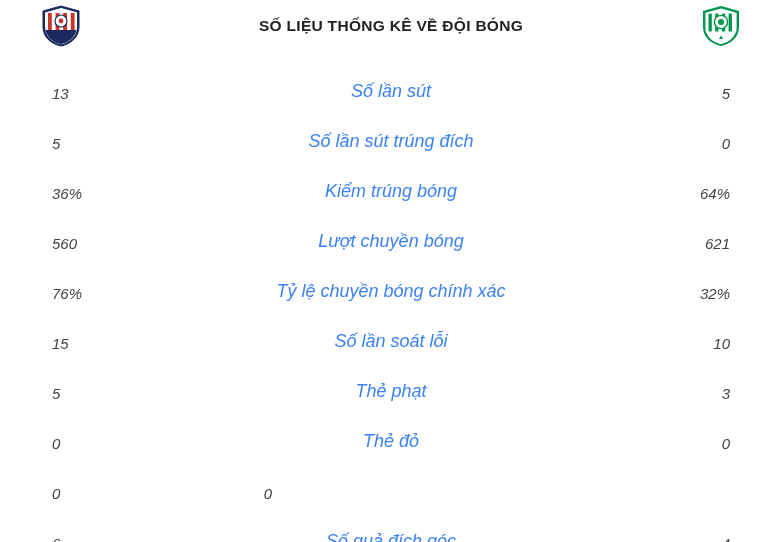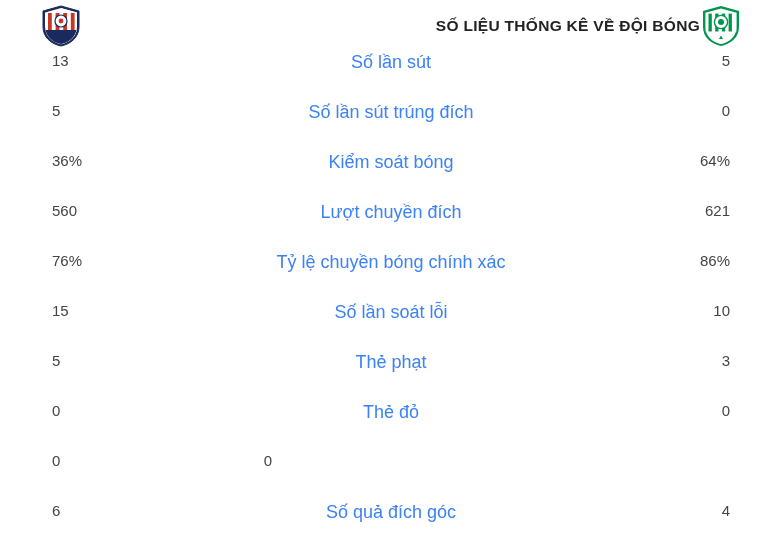--- a/index.html
+++ b/index.html
@@ -32,35 +32,36 @@
     flex: 0 0 42px;
     display: flex;
     align-items: center;
     justify-content: center;
   }
   .crest svg {
     display: block;
   }
   .stats-title {
     flex: 1 1 auto;
-    text-align: right;
+    text-align: center;
     font-size: 15.5px;
     font-weight: bold;
     letter-spacing: 0.3px;
     color: #222222;
   }
   .stats-rows {
     display: block;
   }
   .stat-row {
     display: flex;
-    align-items: flex-start;
+    align-items: flex-end;
     height: 50px;
     padding: 0 40px;
     box-sizing: border-box;
+    font-style: italic;
   }
   .stat-value {
     flex: 0 0 110px;
     font-size: 15px;
     color: #444444;
   }
   .stat-value.home {
     text-align: left;
     padding-left: 12px;
   }
@@ -135,34 +136,34 @@
     </div>
 
     <div class="stat-row">
       <div class="stat-value home">5</div>
       <div class="stat-label">Số lần sút trúng đích</div>
       <div class="stat-value away">0</div>
     </div>
 
     <div class="stat-row">
       <div class="stat-value home">36%</div>
-      <div class="stat-label">Kiểm soát bóng</div>
+      <div class="stat-label">Kiểm trúng bóng</div>
       <div class="stat-value away">64%</div>
     </div>
 
     <div class="stat-row">
       <div class="stat-value home">560</div>
-      <div class="stat-label">Lượt chuyền đích</div>
+      <div class="stat-label">Lượt chuyền bóng</div>
       <div class="stat-value away">621</div>
     </div>
 
     <div class="stat-row">
       <div class="stat-value home">76%</div>
       <div class="stat-label">Tỷ lệ chuyền bóng chính xác</div>
-      <div class="stat-value away">86%</div>
+      <div class="stat-value away">32%</div>
     </div>
 
     <div class="stat-row">
       <div class="stat-value home">15</div>
       <div class="stat-label">Số lần soát lỗi</div>
       <div class="stat-value away">10</div>
     </div>
 
     <div class="stat-row">
       <div class="stat-value home">5</div>

